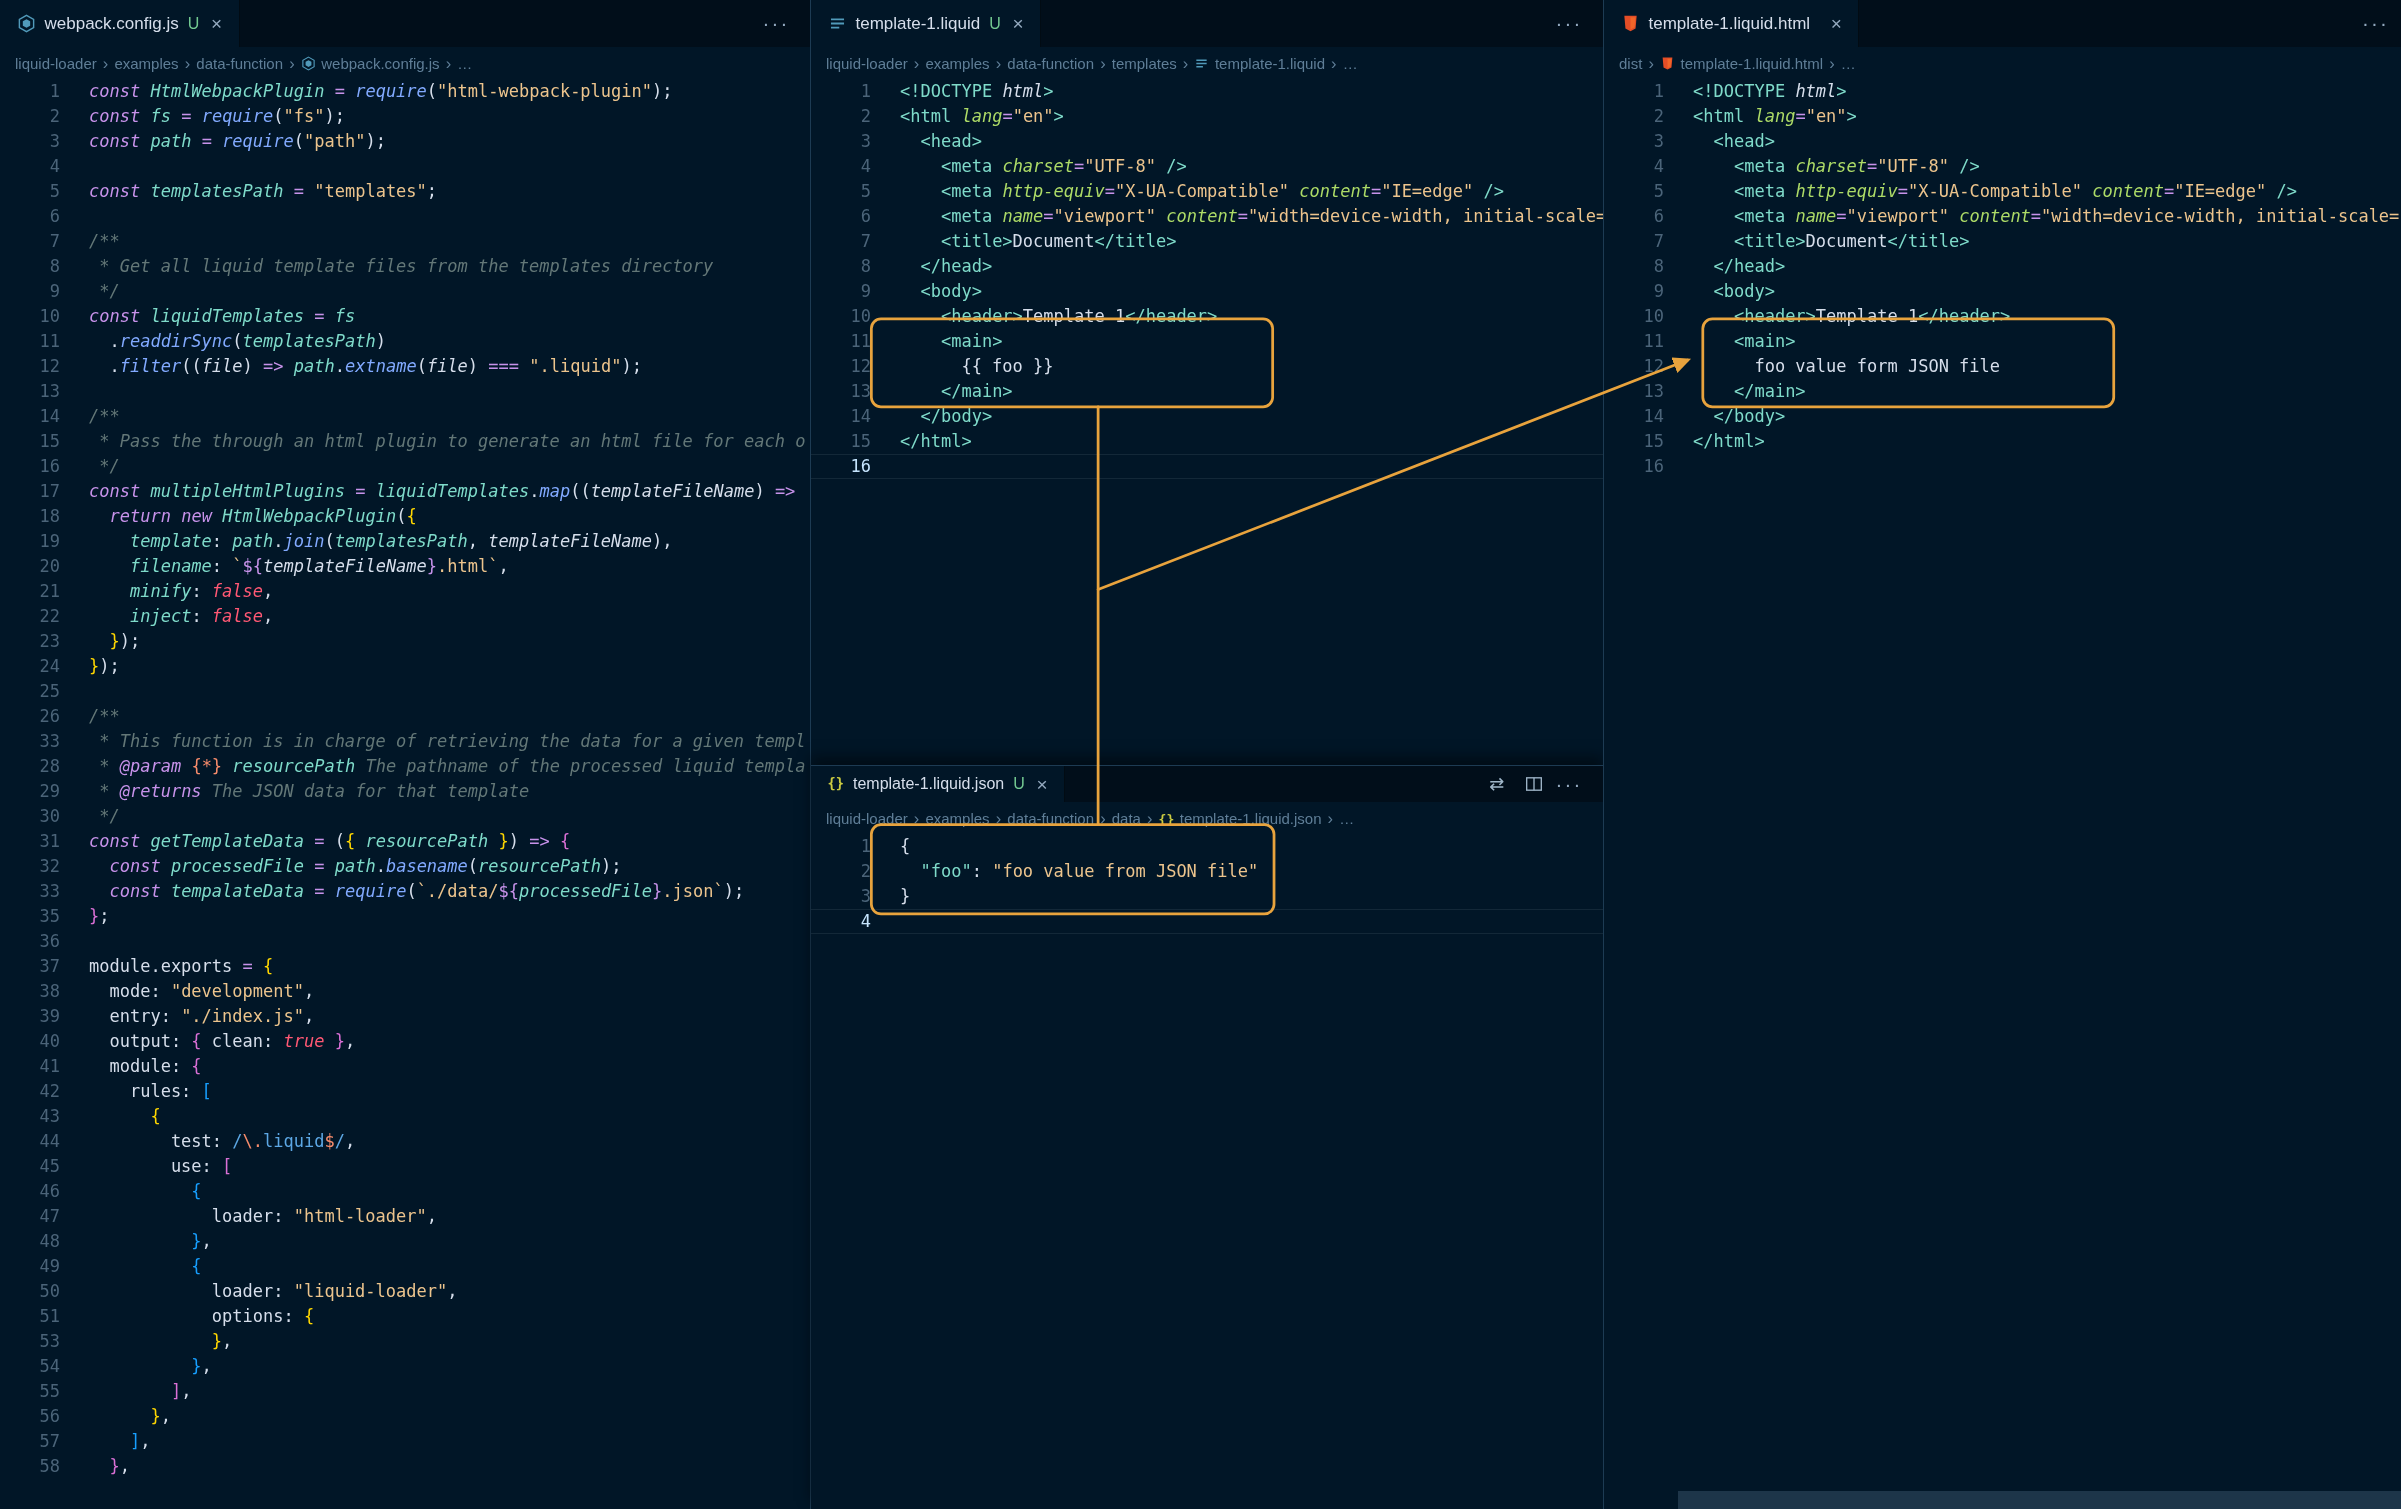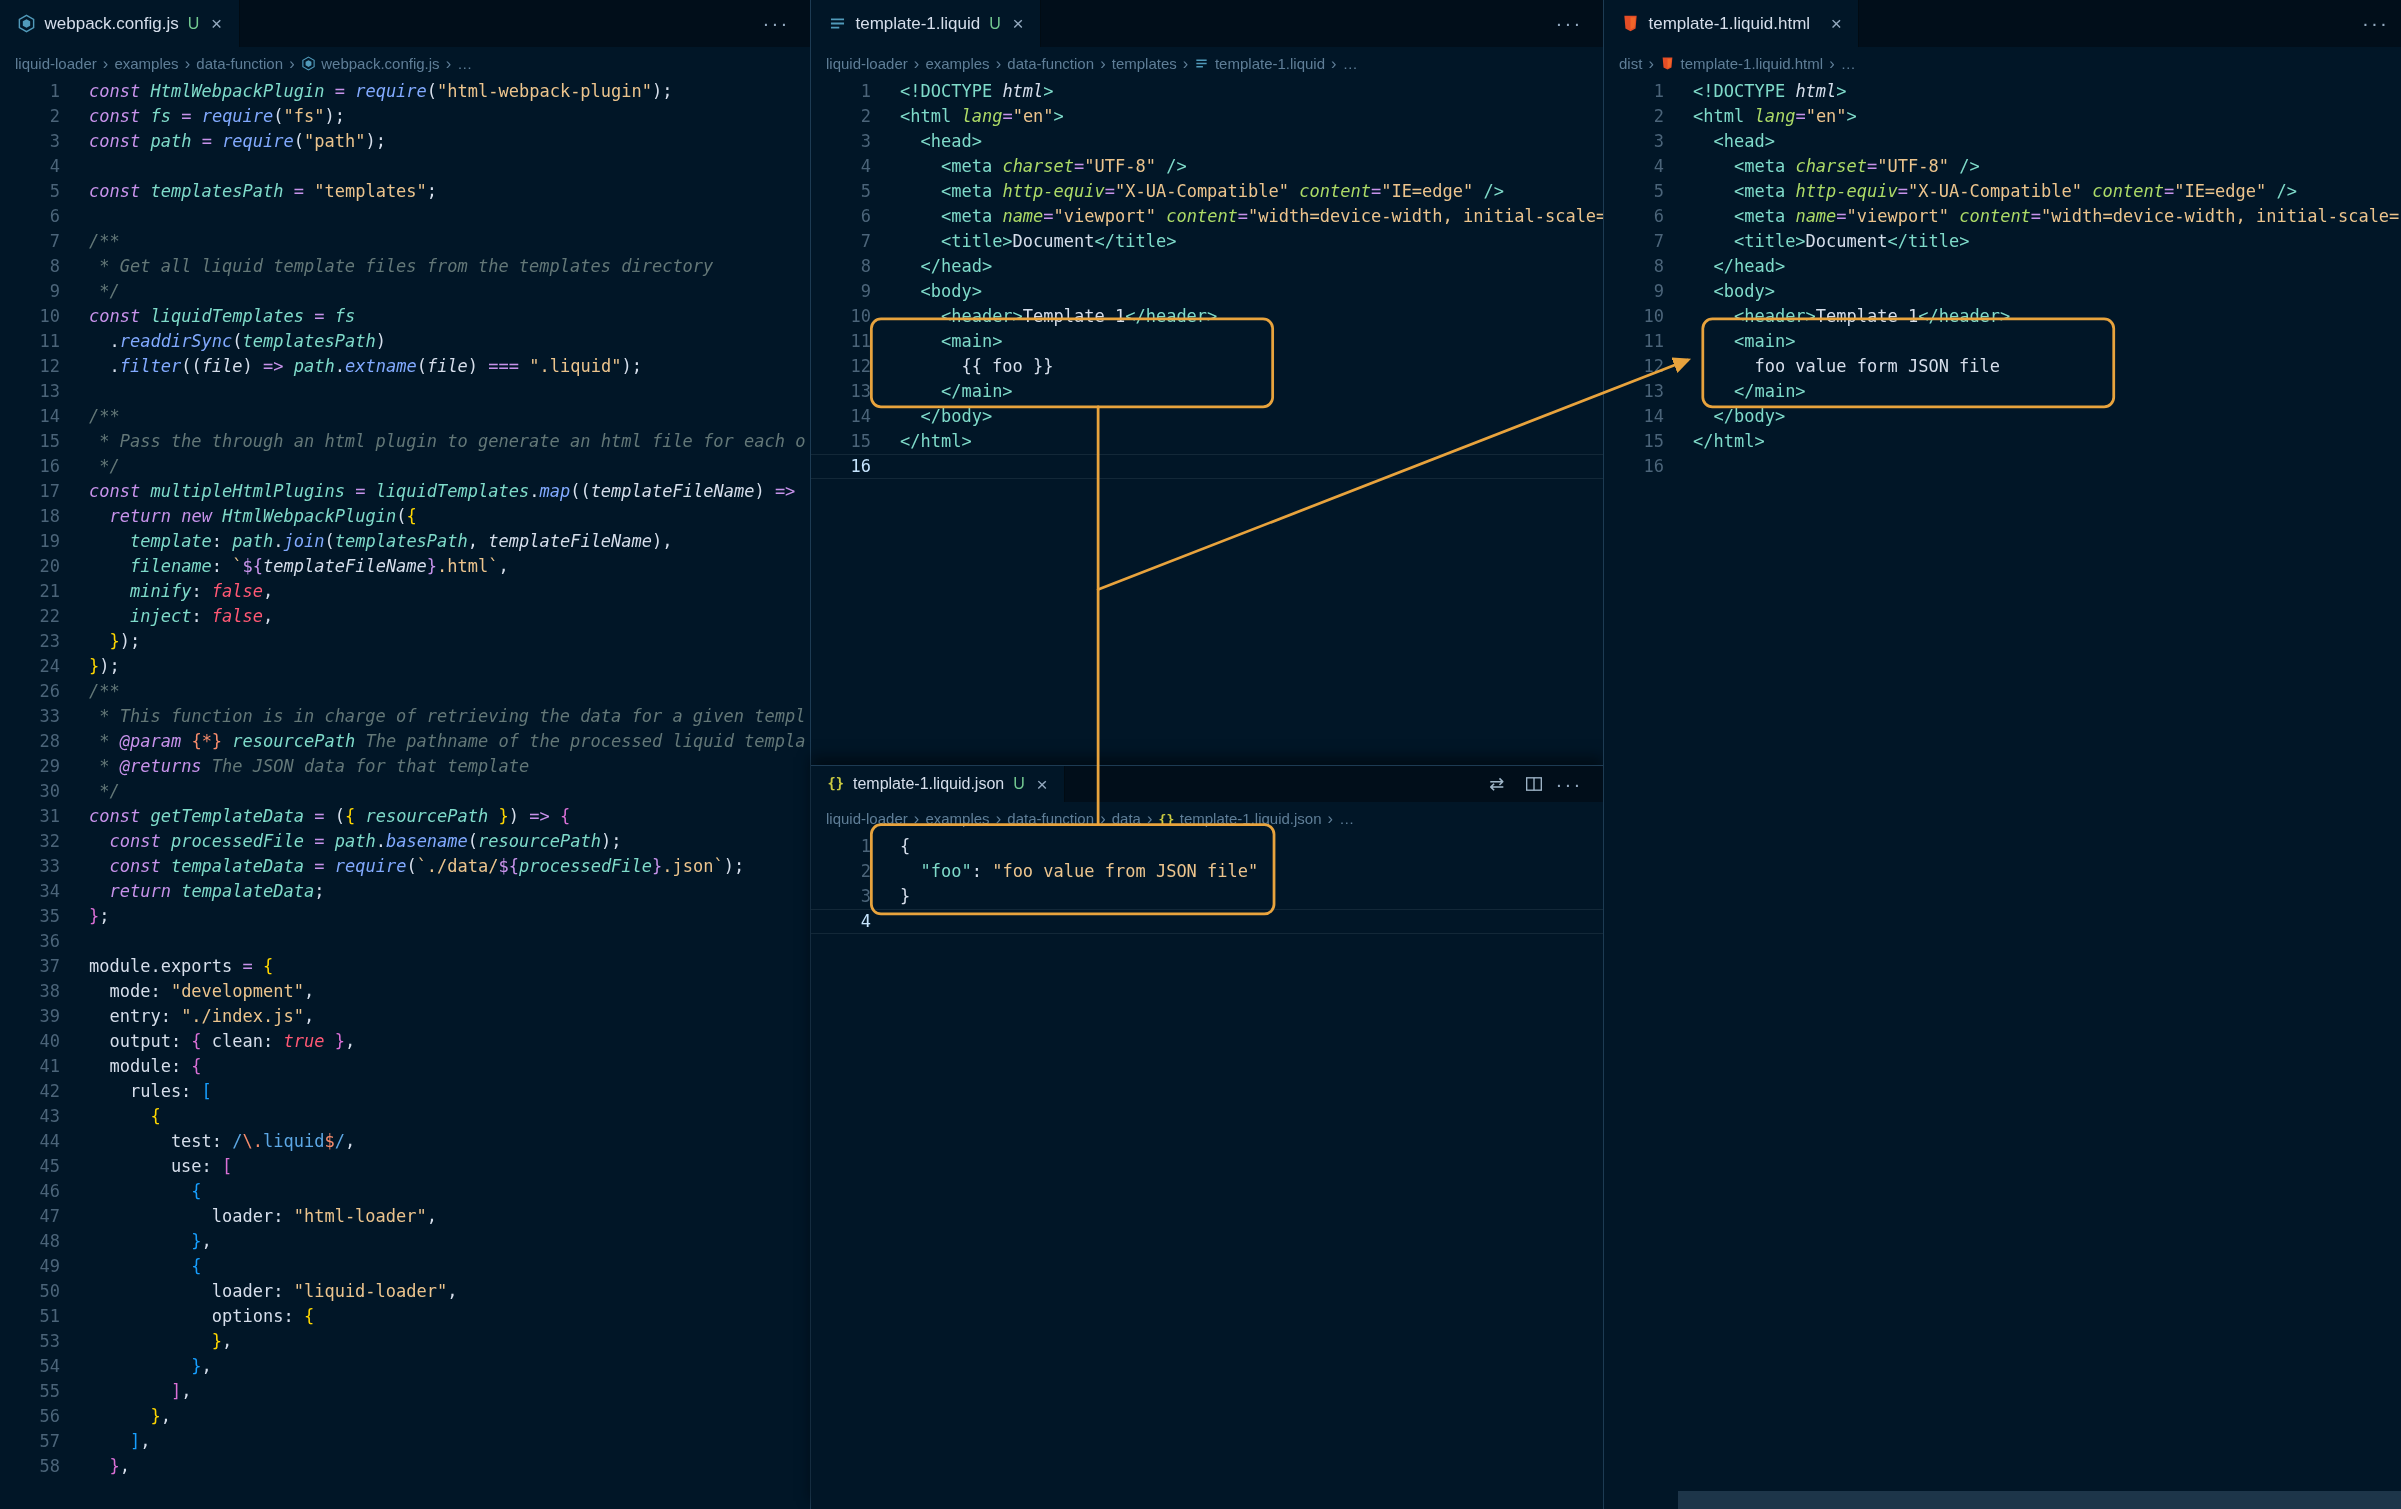--- a/index.html
+++ b/index.html
@@ -150,29 +150,29 @@
           <div class="code-line"><span class="ln">15</span><span class="lc"><span class="tk-c"> * Pass the through an html plugin to generate an html file for each o</span></span></div>
           <div class="code-line"><span class="ln">16</span><span class="lc"><span class="tk-c"> */</span></span></div>
           <div class="code-line"><span class="ln">17</span><span class="lc"><span class="tk-k">const </span><span class="tk-i">multipleHtmlPlugins</span><span class="tk-t"> </span><span class="tk-o">=</span><span class="tk-t"> </span><span class="tk-i">liquidTemplates</span><span class="tk-t">.</span><span class="tk-f">map</span><span class="tk-t">((</span><span class="tk-pi">templateFileName</span><span class="tk-t">) </span><span class="tk-o">=&gt;</span></span></div>
           <div class="code-line"><span class="ln">18</span><span class="lc"><span class="tk-t">  </span><span class="tk-k">return</span><span class="tk-t"> </span><span class="tk-k">new</span><span class="tk-t"> </span><span class="tk-i">HtmlWebpackPlugin</span><span class="tk-t">(</span><span class="tk-b1">{</span></span></div>
           <div class="code-line"><span class="ln">19</span><span class="lc"><span class="tk-t">    </span><span class="tk-i">template</span><span class="tk-t">: </span><span class="tk-i">path</span><span class="tk-t">.</span><span class="tk-f">join</span><span class="tk-t">(</span><span class="tk-i">templatesPath</span><span class="tk-t">, </span><span class="tk-pi">templateFileName</span><span class="tk-t">),</span></span></div>
           <div class="code-line"><span class="ln">20</span><span class="lc"><span class="tk-t">    </span><span class="tk-i">filename</span><span class="tk-t">: </span><span class="tk-s">`</span><span class="tk-o">${</span><span class="tk-pi">templateFileName</span><span class="tk-o">}</span><span class="tk-s">.html`</span><span class="tk-t">,</span></span></div>
           <div class="code-line"><span class="ln">21</span><span class="lc"><span class="tk-t">    </span><span class="tk-i">minify</span><span class="tk-t">: </span><span class="tk-bo">false</span><span class="tk-t">,</span></span></div>
           <div class="code-line"><span class="ln">22</span><span class="lc"><span class="tk-t">    </span><span class="tk-i">inject</span><span class="tk-t">: </span><span class="tk-bo">false</span><span class="tk-t">,</span></span></div>
           <div class="code-line"><span class="ln">23</span><span class="lc"><span class="tk-t">  </span><span class="tk-b1">}</span><span class="tk-t">);</span></span></div>
           <div class="code-line"><span class="ln">24</span><span class="lc"><span class="tk-b1">}</span><span class="tk-t">);</span></span></div>
+          <div class="code-line"><span class="ln">25</span><span class="lc"></span></div>
           <div class="code-line"><span class="ln">26</span><span class="lc"><span class="tk-c">/**</span></span></div>
           <div class="code-line"><span class="ln">33</span><span class="lc"><span class="tk-c"> * This function is in charge of retrieving the data for a given templ</span></span></div>
           <div class="code-line"><span class="ln">28</span><span class="lc"><span class="tk-c"> * </span><span class="tk-k">@param</span><span class="tk-c"> </span><span class="tk-or">{*}</span><span class="tk-c"> </span><span class="tk-i">resourcePath</span><span class="tk-c"> The pathname of the processed liquid templa</span></span></div>
           <div class="code-line"><span class="ln">29</span><span class="lc"><span class="tk-c"> * </span><span class="tk-k">@returns</span><span class="tk-c"> The JSON data for that template</span></span></div>
           <div class="code-line"><span class="ln">30</span><span class="lc"><span class="tk-c"> */</span></span></div>
           <div class="code-line"><span class="ln">31</span><span class="lc"><span class="tk-k">const </span><span class="tk-i">getTemplateData</span><span class="tk-t"> </span><span class="tk-o">=</span><span class="tk-t"> (</span><span class="tk-b1">{</span><span class="tk-t"> </span><span class="tk-i">resourcePath</span><span class="tk-t"> </span><span class="tk-b1">}</span><span class="tk-t">) </span><span class="tk-o">=&gt;</span><span class="tk-t"> </span><span class="tk-b2">{</span></span></div>
           <div class="code-line"><span class="ln">32</span><span class="lc"><span class="tk-t">  </span><span class="tk-k">const </span><span class="tk-i">processedFile</span><span class="tk-t"> </span><span class="tk-o">=</span><span class="tk-t"> </span><span class="tk-i">path</span><span class="tk-t">.</span><span class="tk-f">basename</span><span class="tk-t">(</span><span class="tk-i">resourcePath</span><span class="tk-t">);</span></span></div>
           <div class="code-line"><span class="ln">33</span><span class="lc"><span class="tk-t">  </span><span class="tk-k">const </span><span class="tk-i">tempalateData</span><span class="tk-t"> </span><span class="tk-o">=</span><span class="tk-t"> </span><span class="tk-f">require</span><span class="tk-t">(</span><span class="tk-s">`./data/</span><span class="tk-o">${</span><span class="tk-i">processedFile</span><span class="tk-o">}</span><span class="tk-s">.json`</span><span class="tk-t">);</span></span></div>
-          <div class="code-line"><span class="ln">34</span><span class="lc"><span class="tk-t">  </span><span class="tk-k">return</span><span class="tk-t"> </span><span class="tk-i">tempalateData</span><span class="tk-t">;</span></span></div>
           <div class="code-line"><span class="ln">35</span><span class="lc"><span class="tk-b2">}</span><span class="tk-t">;</span></span></div>
           <div class="code-line"><span class="ln">36</span><span class="lc"></span></div>
           <div class="code-line"><span class="ln">37</span><span class="lc"><span class="tk-t">module.exports </span><span class="tk-o">=</span><span class="tk-t"> </span><span class="tk-b1">{</span></span></div>
           <div class="code-line"><span class="ln">38</span><span class="lc"><span class="tk-t">  mode: </span><span class="tk-s">"development"</span><span class="tk-t">,</span></span></div>
           <div class="code-line"><span class="ln">39</span><span class="lc"><span class="tk-t">  entry: </span><span class="tk-s">"./index.js"</span><span class="tk-t">,</span></span></div>
           <div class="code-line"><span class="ln">40</span><span class="lc"><span class="tk-t">  output: </span><span class="tk-b2">{</span><span class="tk-t"> clean: </span><span class="tk-bo">true</span><span class="tk-t"> </span><span class="tk-b2">}</span><span class="tk-t">,</span></span></div>
           <div class="code-line"><span class="ln">41</span><span class="lc"><span class="tk-t">  module: </span><span class="tk-b2">{</span></span></div>
           <div class="code-line"><span class="ln">42</span><span class="lc"><span class="tk-t">    rules: </span><span class="tk-b3">[</span></span></div>
           <div class="code-line"><span class="ln">43</span><span class="lc"><span class="tk-t">      </span><span class="tk-b1">{</span></span></div>
           <div class="code-line"><span class="ln">44</span><span class="lc"><span class="tk-t">        test: </span><span class="tk-re">/</span><span class="tk-or">\.</span><span class="tk-re">liquid</span><span class="tk-or">$</span><span class="tk-re">/</span><span class="tk-t">,</span></span></div>

